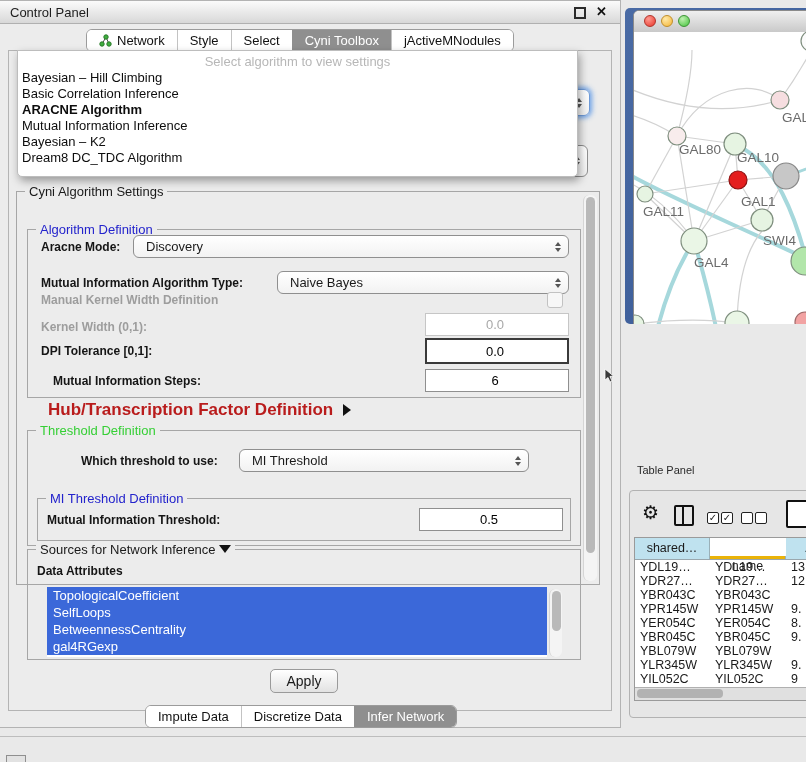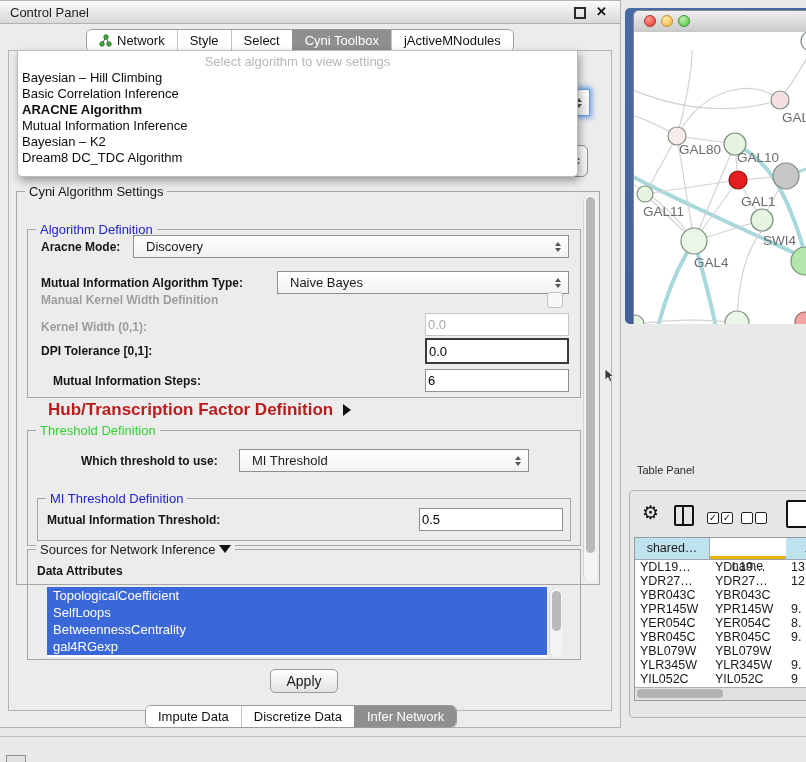--- a/index.html
+++ b/index.html
@@ -24,27 +24,27 @@
        border-left:1px solid #c3c3c3;background:#fff;cursor:default;}
   .seg .tab:first-child{border-left:none;}
   .seg .tab.sel{background:#8f8f8f;color:#fff;border-left-color:#8f8f8f;}
 
   
   .cp-content{position:absolute;left:8px;top:49px;width:604px;height:661px;
       border:1px solid #b4b4b4;background:#ececec;box-sizing:border-box;}
 
   
   .combo{position:absolute;background:linear-gradient(#ffffff,#f2f2f2);border:1px solid #8f8f8f;
-      border-radius:0;font-size:13px;box-sizing:border-box;}
+      border-radius:6px;font-size:13px;box-sizing:border-box;}
   .combo .cv{position:absolute;left:12px;top:3px;white-space:nowrap;}
   .spin{position:absolute;right:7px;top:50%;transform:translateY(-50%);display:flex;flex-direction:column;gap:2px;}
   .spin i{display:block;width:0;height:0;border-left:3.5px solid transparent;border-right:3.5px solid transparent;}
   .spin .up{border-bottom:4px solid #555;}
   .spin .dn{border-top:4px solid #555;}
-  .field{position:absolute;background:#fff;border:1px solid #8f8f8f;font-size:13px;text-align:left;
+  .field{position:absolute;background:#fff;border:1px solid #8f8f8f;font-size:13px;text-align:center;
       padding-right:6px;box-sizing:border-box;line-height:21px;}
 
   .lbl{position:absolute;font-size:12px;font-weight:bold;color:#151515;white-space:nowrap;}
   .dis{color:#9d9d9d;}
 
   .group{position:absolute;border:1px solid #a6a6a6;box-sizing:border-box;}
   .gtitle{position:absolute;top:-8px;left:8px;background:#ececec;padding:0 4px;font-size:13px;white-space:nowrap;}
   .blue{color:#2323cc;} .green{color:#35cf35;}
 
   

